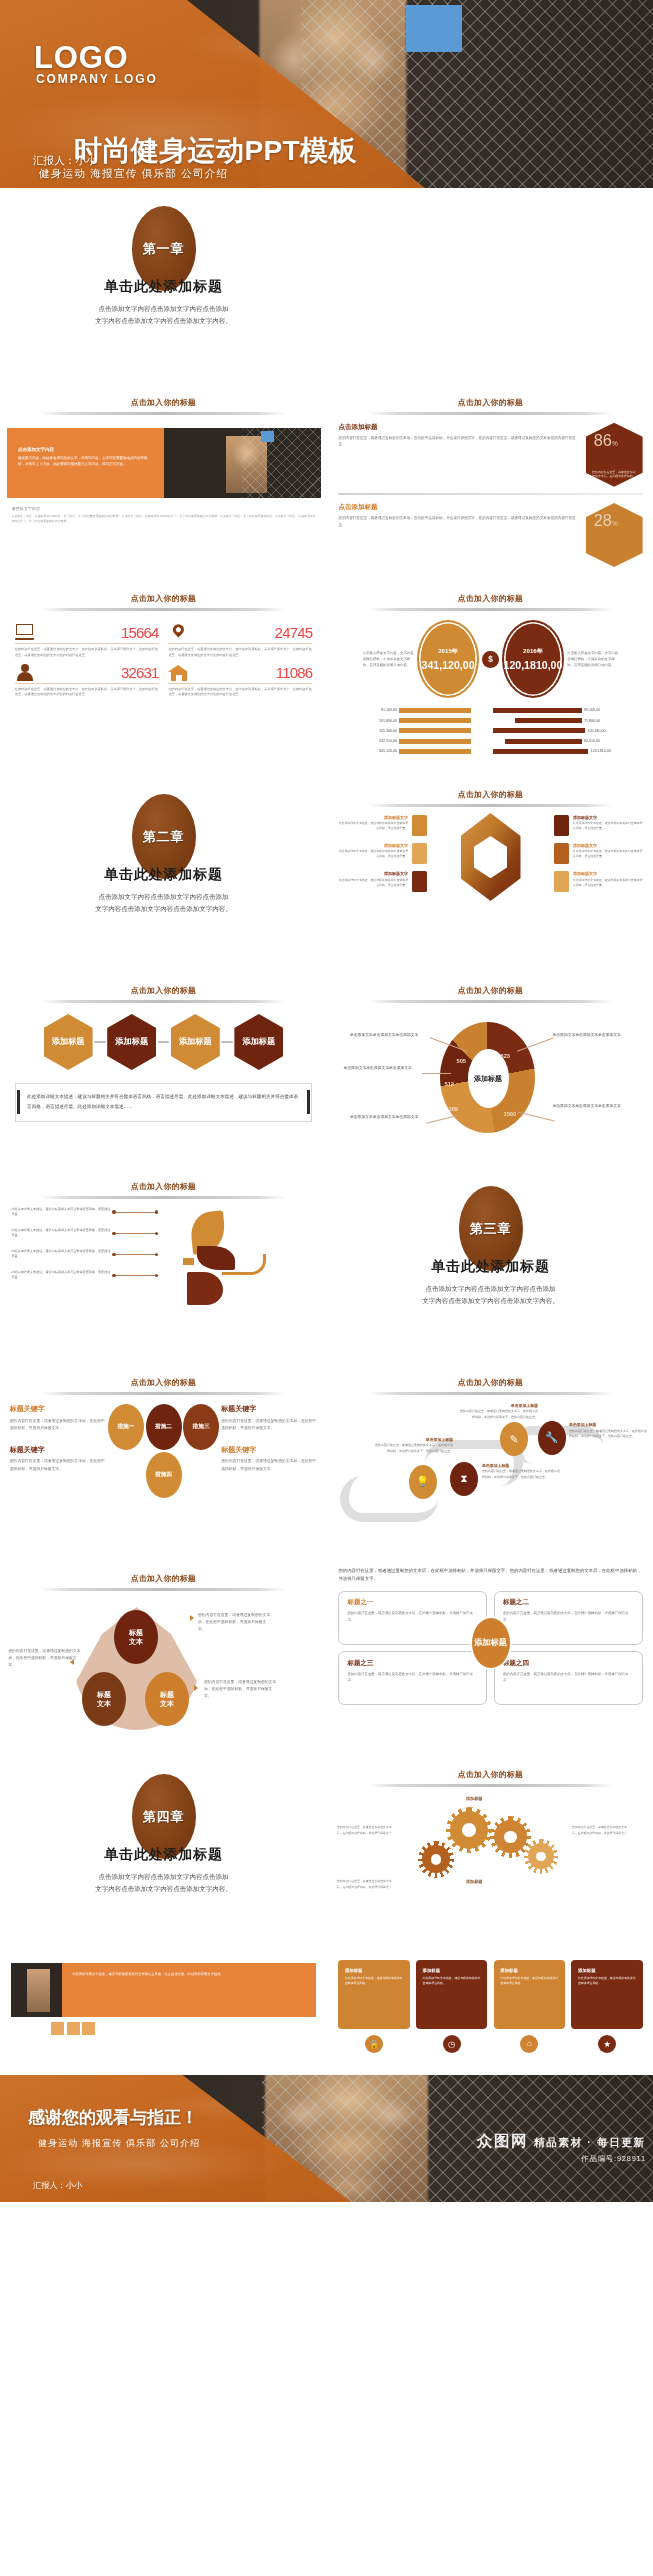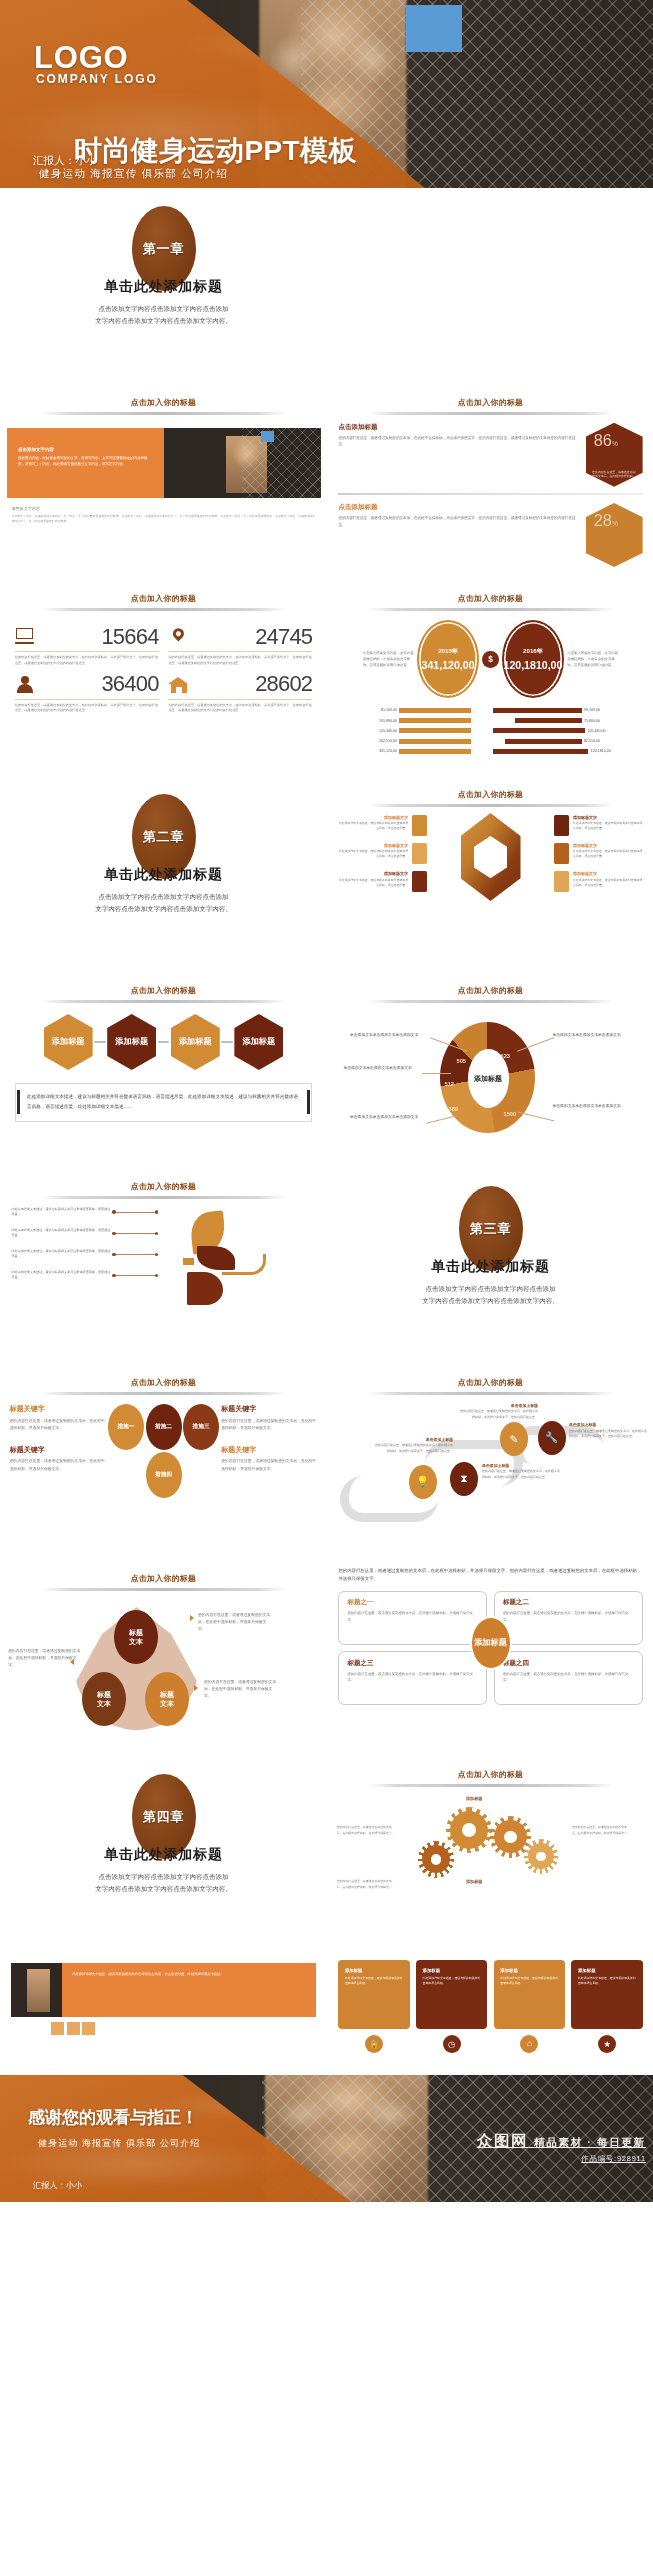--- a/index.html
+++ b/index.html
@@ -119,21 +119,21 @@
   .hx-sep { height:1.6px; margin:6.5px 11.4px 4.9px; background:linear-gradient(90deg,#cfcfcf,#efefef); }
   .hexp { width:57px; height:64px; display:flex; align-items:center; justify-content:center;
     clip-path:polygon(50% 0,100% 22%,100% 78%,50% 100%,0 78%,0 22%); position:relative; }
   .hexp .num { color:#e6cdb4; font-size:16.3px; font-weight:300; position:absolute; top:8.2px; left:8.2px; }
   .hexp .num i { font-size:6.5px; font-style:normal; }
   .hexp .cap { position:absolute; bottom:8.2px; left:6.5px; right:6.5px; font-size:2.9px; color:#f0dcc7; line-height:1.5; }
 
   
   .stat-grid { display:grid; grid-template-columns:1fr 1fr; gap:4.9px 9.8px; margin:13px 14.7px 0; }
   .stat-top { display:flex; align-items:center; justify-content:space-between; }
-  .stat-num { font-size:22px; color:#404040; font-weight:300; letter-spacing:-0.8px; }
+  .stat-num { font-size:15px; color:#ef4444; font-weight:300; letter-spacing:-0.8px; }
   .stat-line { height:0.8px; background:#e3cdb6; margin:1.6px 0 3.3px; }
   .stat-b { font-size:3.2px; color:#7a7a7a; line-height:1.7; }
   .ic { width:21px; height:18px; position:relative; }
   .ic-laptop .scr { position:absolute; left:1.6px; top:0; width:16.3px; height:11.4px; border:1.6px solid #7a3f16; }
   .ic-laptop .base{ position:absolute; left:0; bottom:1.6px; width:19.6px; height:2px; background:#7a3f16; border-radius:0.8px; }
   .ic-pin .p { position:absolute; left:4.9px; top:0; width:11.4px; height:11.4px; background:#8c3d12; border-radius:50% 50% 50% 0; transform:rotate(-45deg); }
   .ic-pin .p::after { content:""; position:absolute; left:3.3px; top:3.3px; width:4.9px; height:4.9px; background:#fff; border-radius:50%; }
   .ic-user .hd { position:absolute; left:6.5px; top:0.8px; width:8.2px; height:8.2px; background:#7a3a14; border-radius:50%; }
   .ic-user .bd { position:absolute; left:2.5px; top:9px; width:16.3px; height:9px; background:#7a3a14; border-radius:8.2px 8.2px 0 0; }
   .ic-home .rf { position:absolute; left:0; top:1.6px; width:0;height:0; border-left:10.6px solid transparent; border-right:10.6px solid transparent; border-bottom:7.4px solid #d98b35; }
@@ -292,21 +292,21 @@
   .cicon { flex:1; display:flex; justify-content:center; }
   .cicon i { width:18px; height:18px; border-radius:50%; display:flex; align-items:center;
     justify-content:center; color:#fff; font-size:8.2px; font-style:normal; }
 
   
   .thanks { position:relative; width:654px; height:127px; overflow:hidden; background:#241d18; }
   .thanks .hero-orange { height:127px; width:351px; clip-path:polygon(0 0, 52% 0, 100% 100%, 0 100%); }
   .th-title { position:absolute; left:28px; top:31px; z-index:5; color:#fff; font-size:17px; font-weight:bold; text-shadow:0 0.8px 2.5px rgba(0,0,0,.35); }
   .th-sub   { position:absolute; left:38px; top:62px; z-index:5; color:#fff; font-size:9px; letter-spacing:1.1px; }
   .th-rep   { position:absolute; left:33px; top:105px; z-index:5; color:#fff; font-size:8.2px; }
-  .wm { position:absolute; right:8.2px; top:56px; z-index:6; color:rgba(255,255,255,.92); text-align:right;text-decoration:underline; }
+  .wm { position:absolute; right:8.2px; top:56px; z-index:6; color:rgba(255,255,255,.92); text-align:right; }
   .wm .l1 { font-size:15.5px; font-weight:bold; letter-spacing:1.6px; }
   .wm .l2 { font-size:7.4px; letter-spacing:0.8px; margin-top:1.6px; }
 </style>
 </head>
 <body>
 
 <div class="page">
 
   <div class="hero">
     <div class="hero-photo">
@@ -415,32 +415,32 @@
           </div>
           <div class="stat-line"></div>
             <div class="stat-b">您的内容打在这里，或者通过复制您的文本后，在此框中选择粘贴，并选择只保留文字，您的内容打在这里，或者通过复制您的文本后您的内容打在这里。</div>
         </div>
         <div>
           <div class="stat-top">
             <div class="ic ic-user">
                 <div class="hd"></div>
                 <div class="bd"></div>
               </div>
-            <div class="stat-num">36400</div>
+            <div class="stat-num">32631</div>
           </div>
           <div class="stat-line"></div>
             <div class="stat-b">您的内容打在这里，或者通过复制您的文本后，在此框中选择粘贴，并选择只保留文字，您的内容打在这里，或者通过复制您的文本后您的内容打在这里。</div>
         </div>
         <div>
           <div class="stat-top">
             <div class="ic ic-home">
                 <div class="rf"></div>
                 <div class="bx"></div>
               </div>
-            <div class="stat-num">28602</div>
+            <div class="stat-num">11086</div>
           </div>
           <div class="stat-line"></div>
             <div class="stat-b">您的内容打在这里，或者通过复制您的文本后，在此框中选择粘贴，并选择只保留文字，您的内容打在这里，或者通过复制您的文本后您的内容打在这里。</div>
         </div>
       </div>
     </div>
 
     <div class="slide">
       <div class="s-head">
           <div class="t">点击加入你的标题</div>

